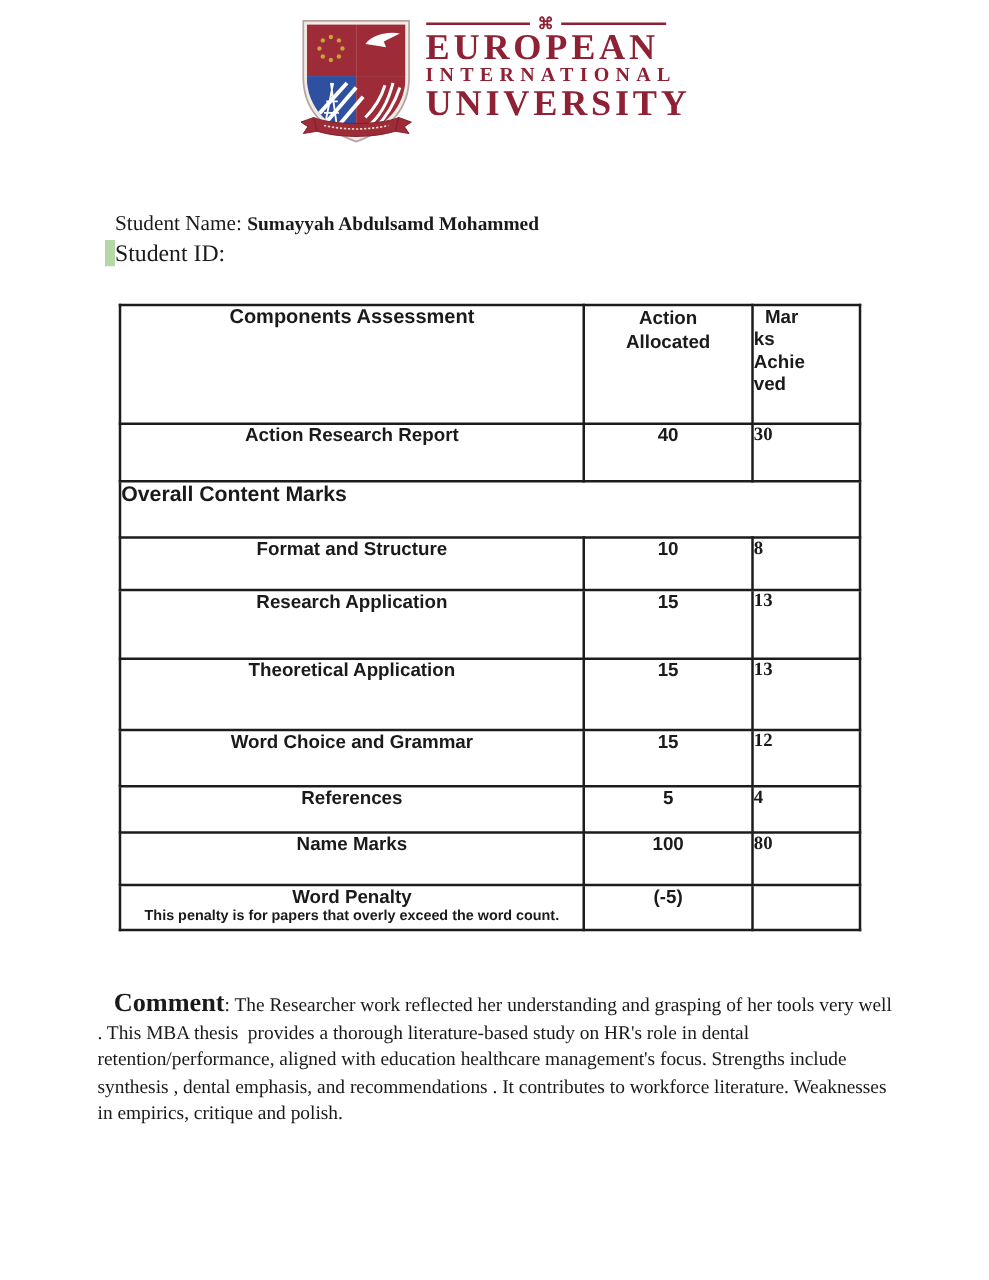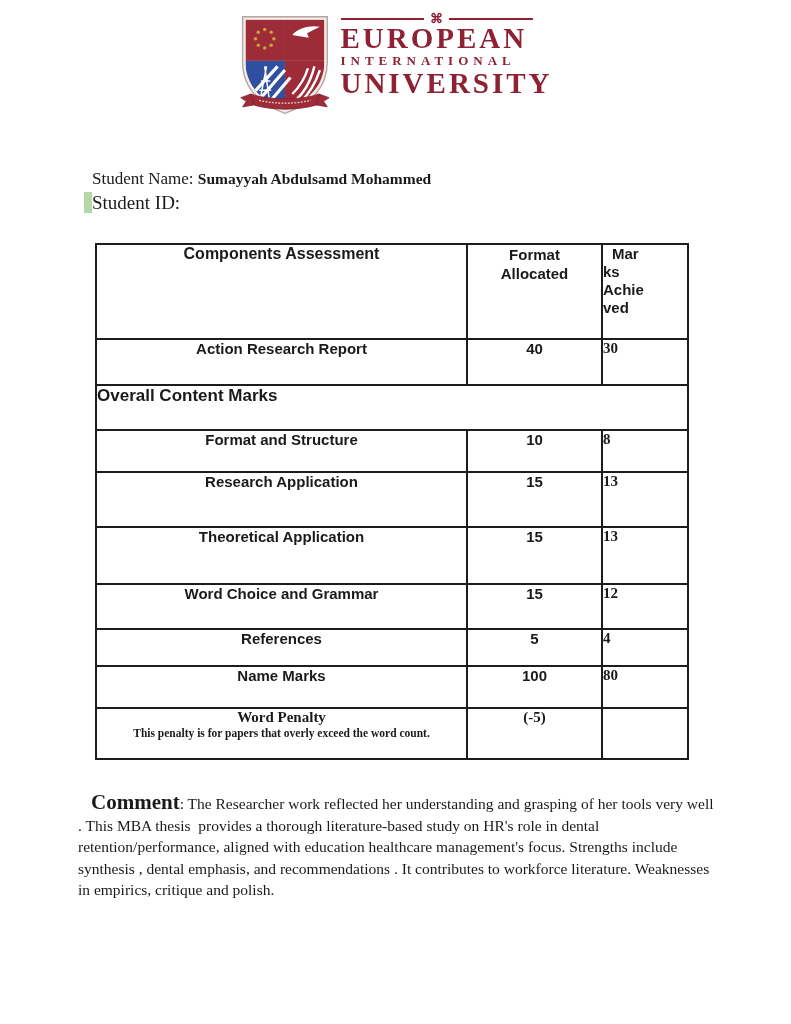--- a/index.html
+++ b/index.html
@@ -8,42 +8,42 @@
 
   
   .logo{position:absolute;top:13px;left:50%;transform:translateX(-50%);
         display:flex;align-items:flex-start;gap:10px;}
   .crest{display:block;}
   .wordmark{padding-top:1px;color:var(--brand,#8e2134);}
   .ornament{display:flex;align-items:center;justify-content:center;gap:6px;width:192px;margin-bottom:1px;}
   .ornament .rule{flex:1;border-top:2px solid var(--brand,#8e2134);}
   .ornament .cmd{font-size:13px;line-height:10px;font-weight:bold;}
   .wm1{font-size:29px;line-height:27px;font-weight:600;letter-spacing:3px;}
-  .wm2{font-size:13px;line-height:17px;font-weight:600;letter-spacing:5px;}
+  .wm2{font-size:16px;line-height:17px;font-weight:600;letter-spacing:5px;}
   .wm3{font-size:29px;line-height:28px;font-weight:700;letter-spacing:3px;}
 
   
   .student{position:absolute;left:92px;top:168px;}
   .s-line1{font-size:17px;line-height:22px;}
   .s-name{font-weight:bold;font-size:15.5px;}
   .s-line2{font-size:19px;line-height:24px;margin-top:1px;margin-left:-8px;}
   .hl{display:inline-block;width:8px;height:21px;vertical-align:-4px;background:var(--hl,#b6d7a8);}
 
   
   table.marks{position:absolute;left:95px;top:243px;width:592px;border-collapse:collapse;
               table-layout:fixed;font-family:"Liberation Sans", sans-serif;}
   table.marks col.c1{width:371px;} table.marks col.c2{width:135px;} table.marks col.c3{width:86px;}
   table.marks td,table.marks th{border:2px solid #1c1c1c;vertical-align:top;padding:0;margin-top:40px;}
   th.h-comp{vertical-align:middle;text-align:center;font-size:16px;font-weight:bold;}
   th.h-alloc{vertical-align:middle;text-align:center;font-size:15px;font-weight:bold;line-height:19px;white-space:pre-line;}
   th.h-achv{vertical-align:middle;text-align:left;font-size:15px;font-weight:bold;line-height:18px;
             white-space:pre-line;padding-left:13px;text-indent:9px;}
   tr.r-hd{height:95px;} tr.r0{height:46px;} tr.r-sec{height:45px;} tr.r1{height:42px;}
   tr.r2{height:55px;} tr.r3{height:57px;} tr.r4{height:45px;} tr.r5{height:37px;}
-  tr.r6{height:42px;} tr.r7{height:51px;font-family:Liberation Serif, serif;}
+  tr.r6{height:42px;} tr.r7{height:36px;}
   td.comp{text-align:center;font-size:15px;font-weight:bold;padding-top:6px;}
   td.alloc{text-align:center;font-size:15px;font-weight:bold;padding-top:6px;}
   td.achv{font-family:"Liberation Serif", serif;font-size:15px;font-weight:bold;
           text-align:left;padding:3px 0 0 16px;}
   td.section{text-align:left;font-size:17px;font-weight:bold;padding-top:8px;}
   .pen-note{font-size:11.5px;font-weight:bold;line-height:13px;padding:1px 8px 0 8px;}
 
   
   .comment{position:absolute;left:78px;top:792px;width:638px;font-size:15.5px;line-height:21.5px;
            white-space:pre-wrap;text-indent:13px;}
@@ -126,21 +126,21 @@
 
   <table class="marks">
     <colgroup>
         <col class="c1">
         <col class="c2">
         <col class="c3">
       </colgroup>
     <tbody>
         <tr class="r-hd">
       <th class="h-comp">Components Assessment</th>
-      <th class="h-alloc">Format
+      <th class="h-alloc">Action
 Allocated</th>
       <th class="h-achv">Mar
 ks
 Achie
 ved</th>
     </tr>
     <tr class="r0">
       <td class="comp">Action Research Report</td>
       <td class="alloc">40</td>
       <td class="achv">30</td>

